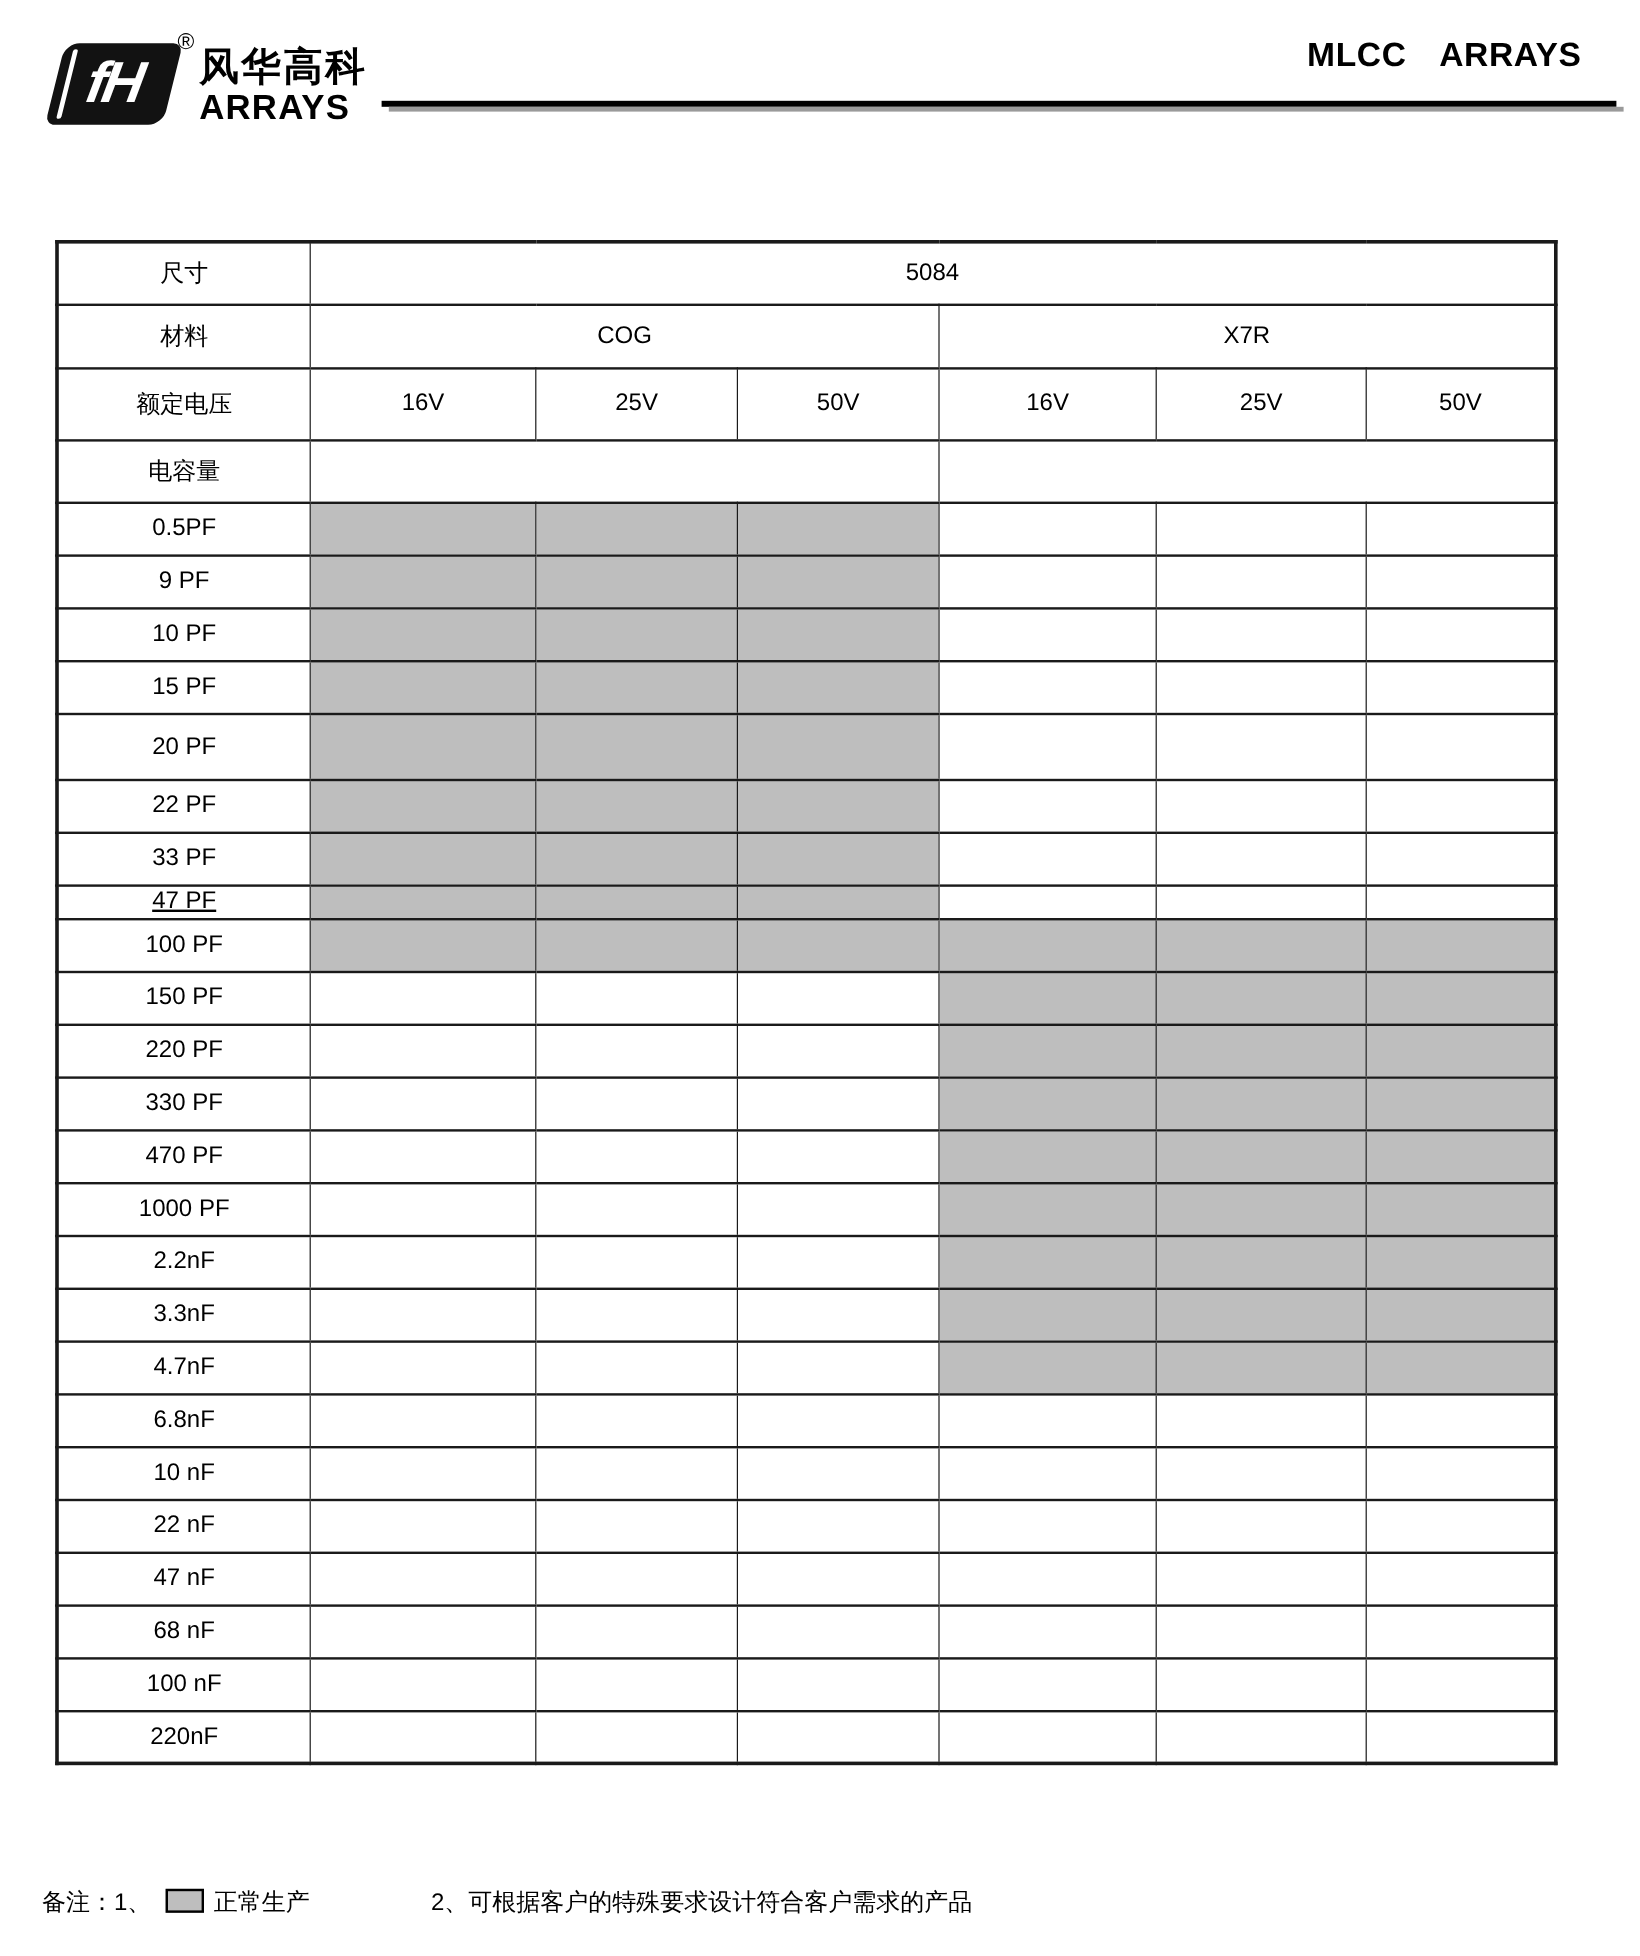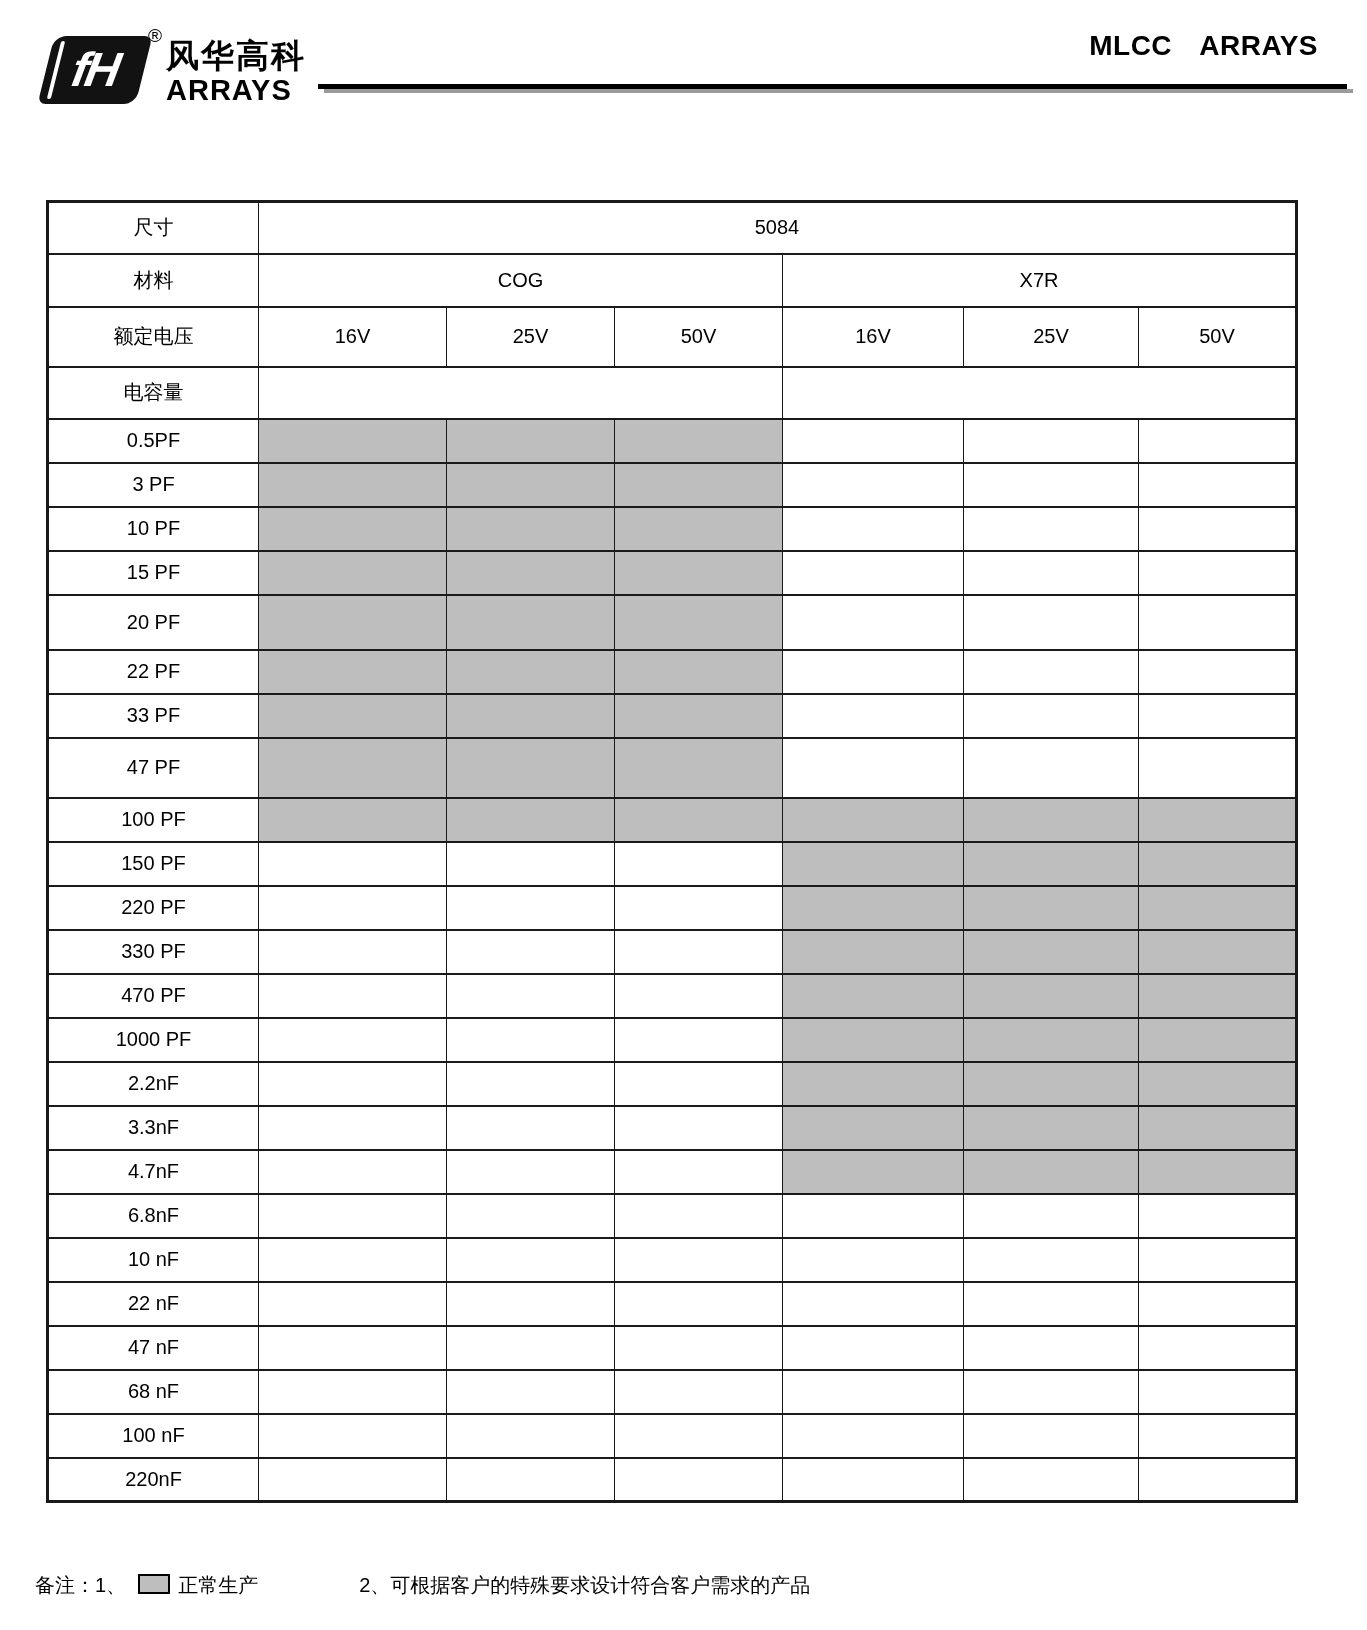--- a/index.html
+++ b/index.html
@@ -135,21 +135,21 @@
         <tr style="height: 44px;">
           <td>0.5PF</td>
           <td class="avail"></td>
           <td class="avail"></td>
           <td class="avail"></td>
           <td></td>
           <td></td>
           <td></td>
         </tr>
         <tr style="height: 44px;">
-          <td>3 PF</td>
+          <td>9 PF</td>
           <td class="avail"></td>
           <td class="avail"></td>
           <td class="avail"></td>
           <td></td>
           <td></td>
           <td></td>
         </tr>
         <tr style="height: 44px;">
           <td>10 PF</td>
           <td class="avail"></td>
@@ -188,21 +188,21 @@
         </tr>
         <tr style="height: 44px;">
           <td>33 PF</td>
           <td class="avail"></td>
           <td class="avail"></td>
           <td class="avail"></td>
           <td></td>
           <td></td>
           <td></td>
         </tr>
-        <tr style="height: 60px;">
+        <tr style="height: 28px; text-decoration: underline;">
           <td>47 PF</td>
           <td class="avail"></td>
           <td class="avail"></td>
           <td class="avail"></td>
           <td></td>
           <td></td>
           <td></td>
         </tr>
         <tr style="height: 44px;">
           <td>100 PF</td>

